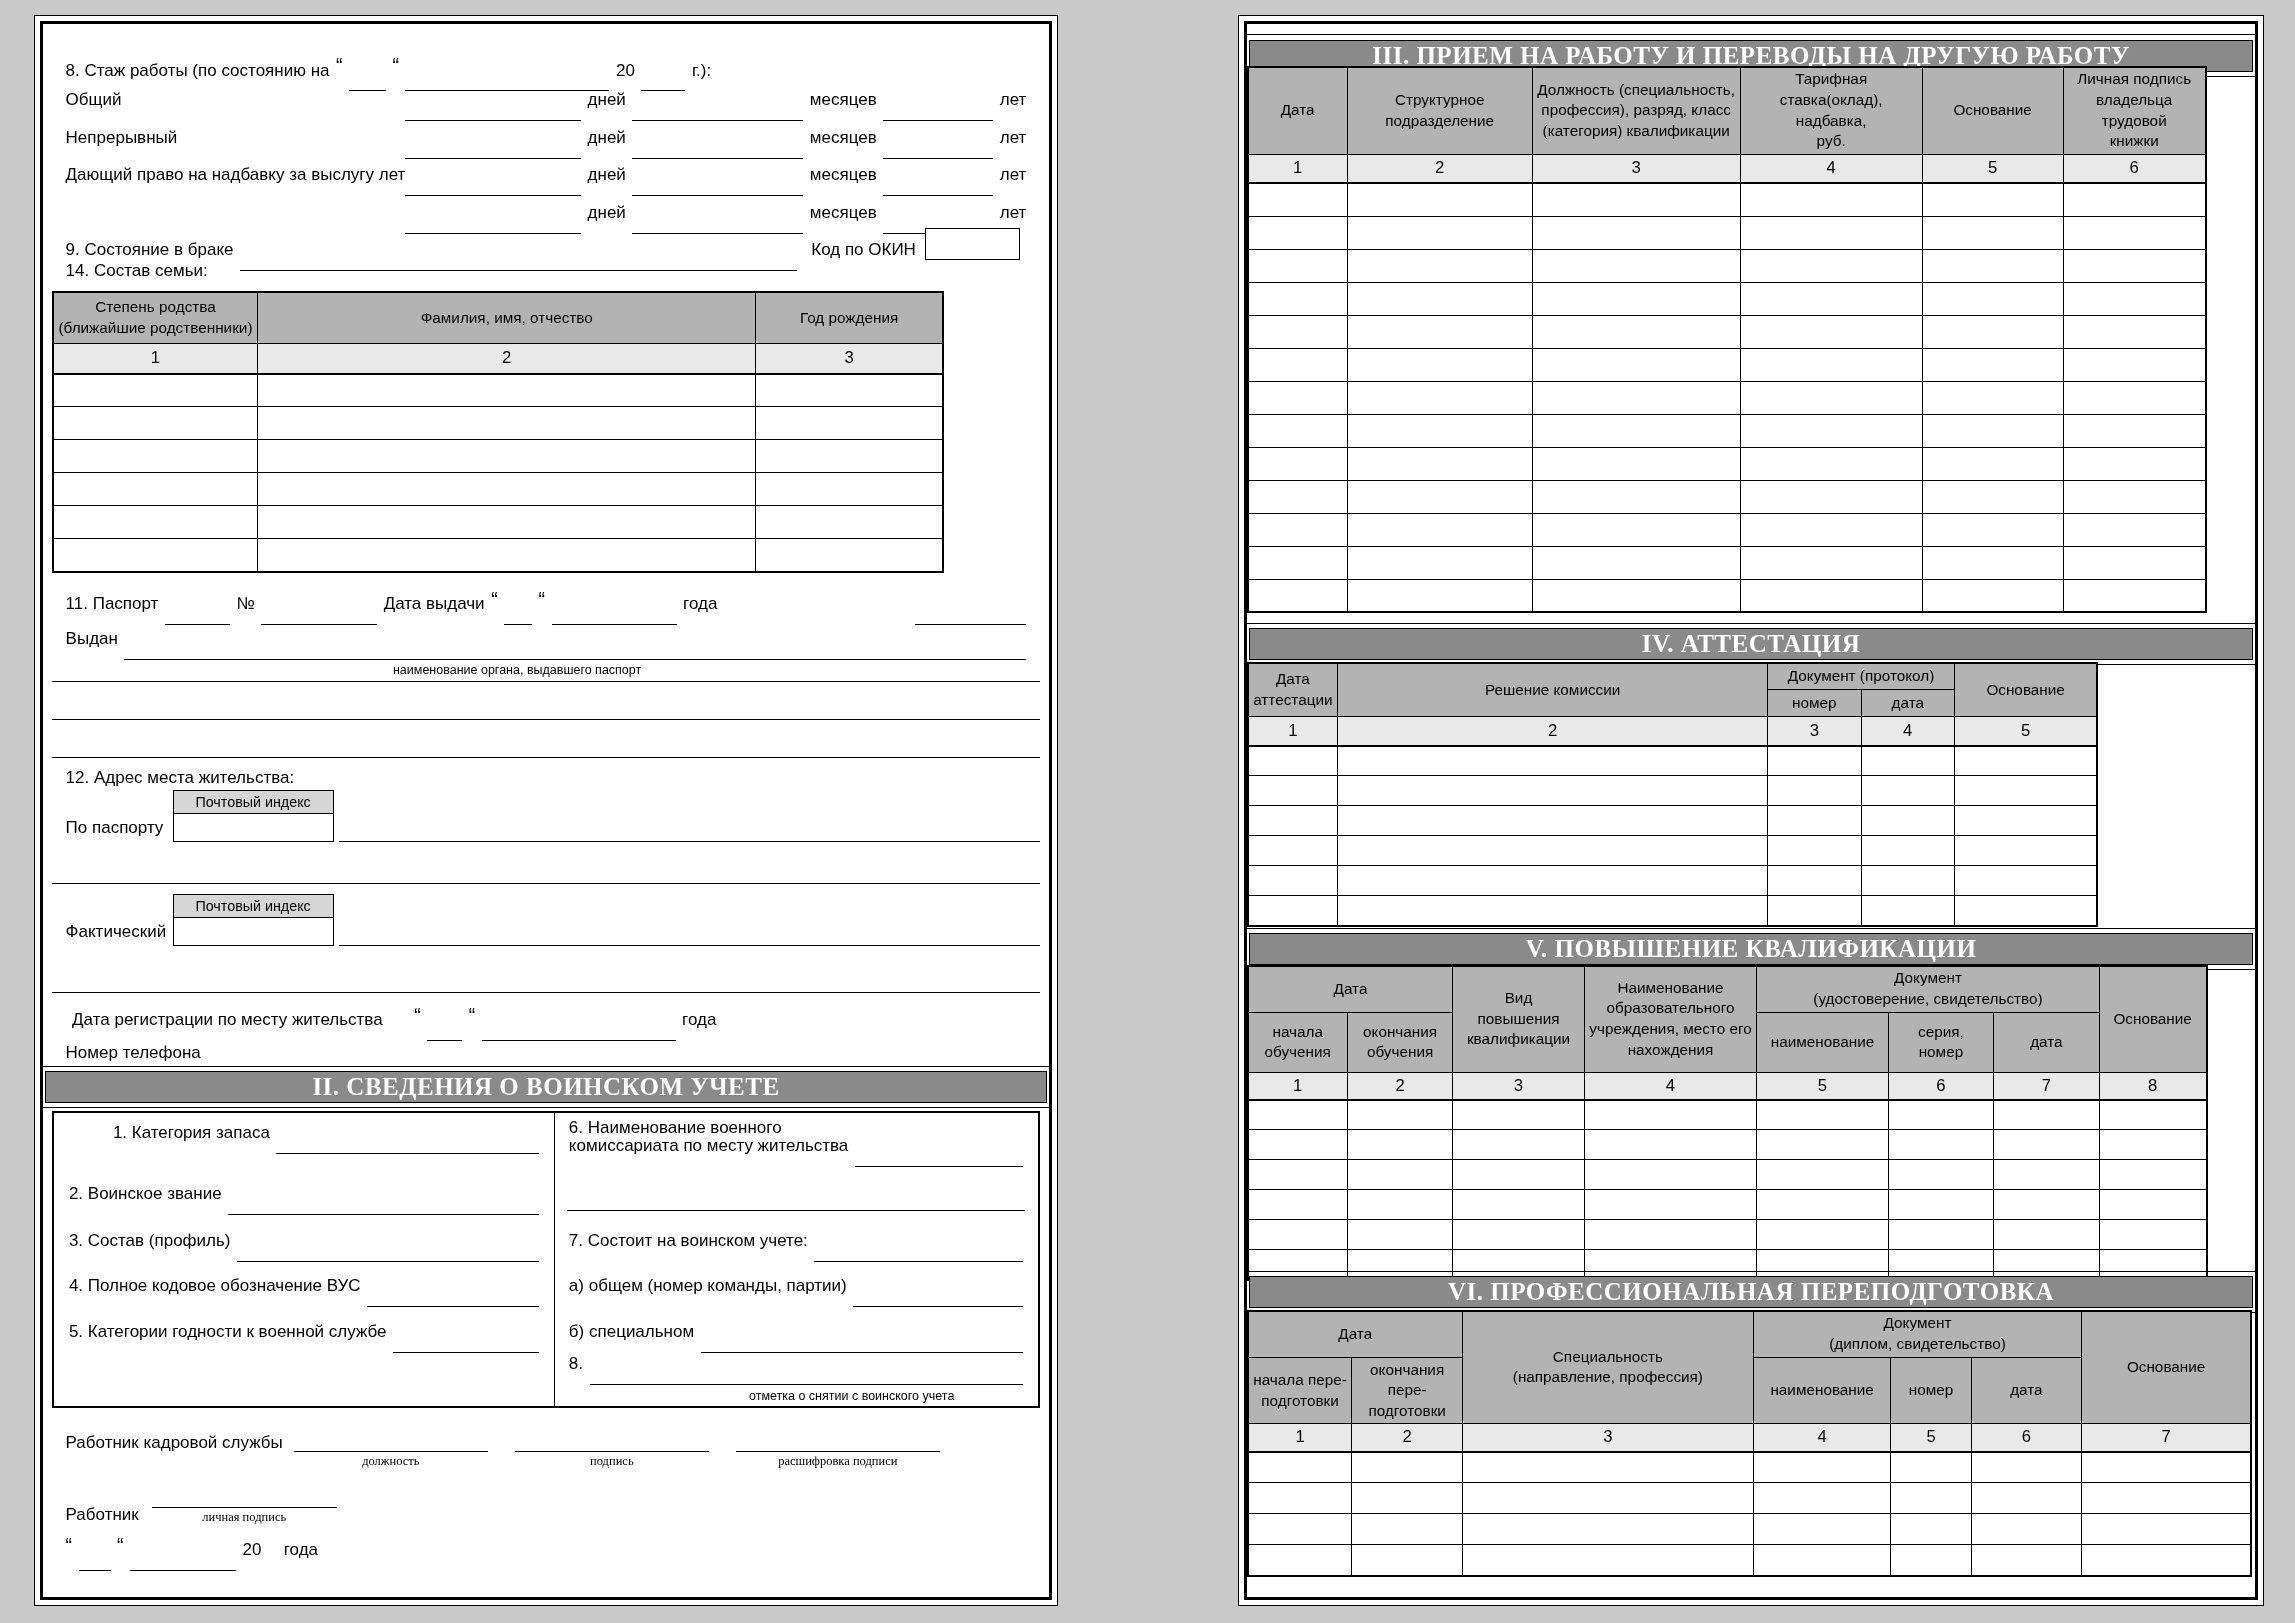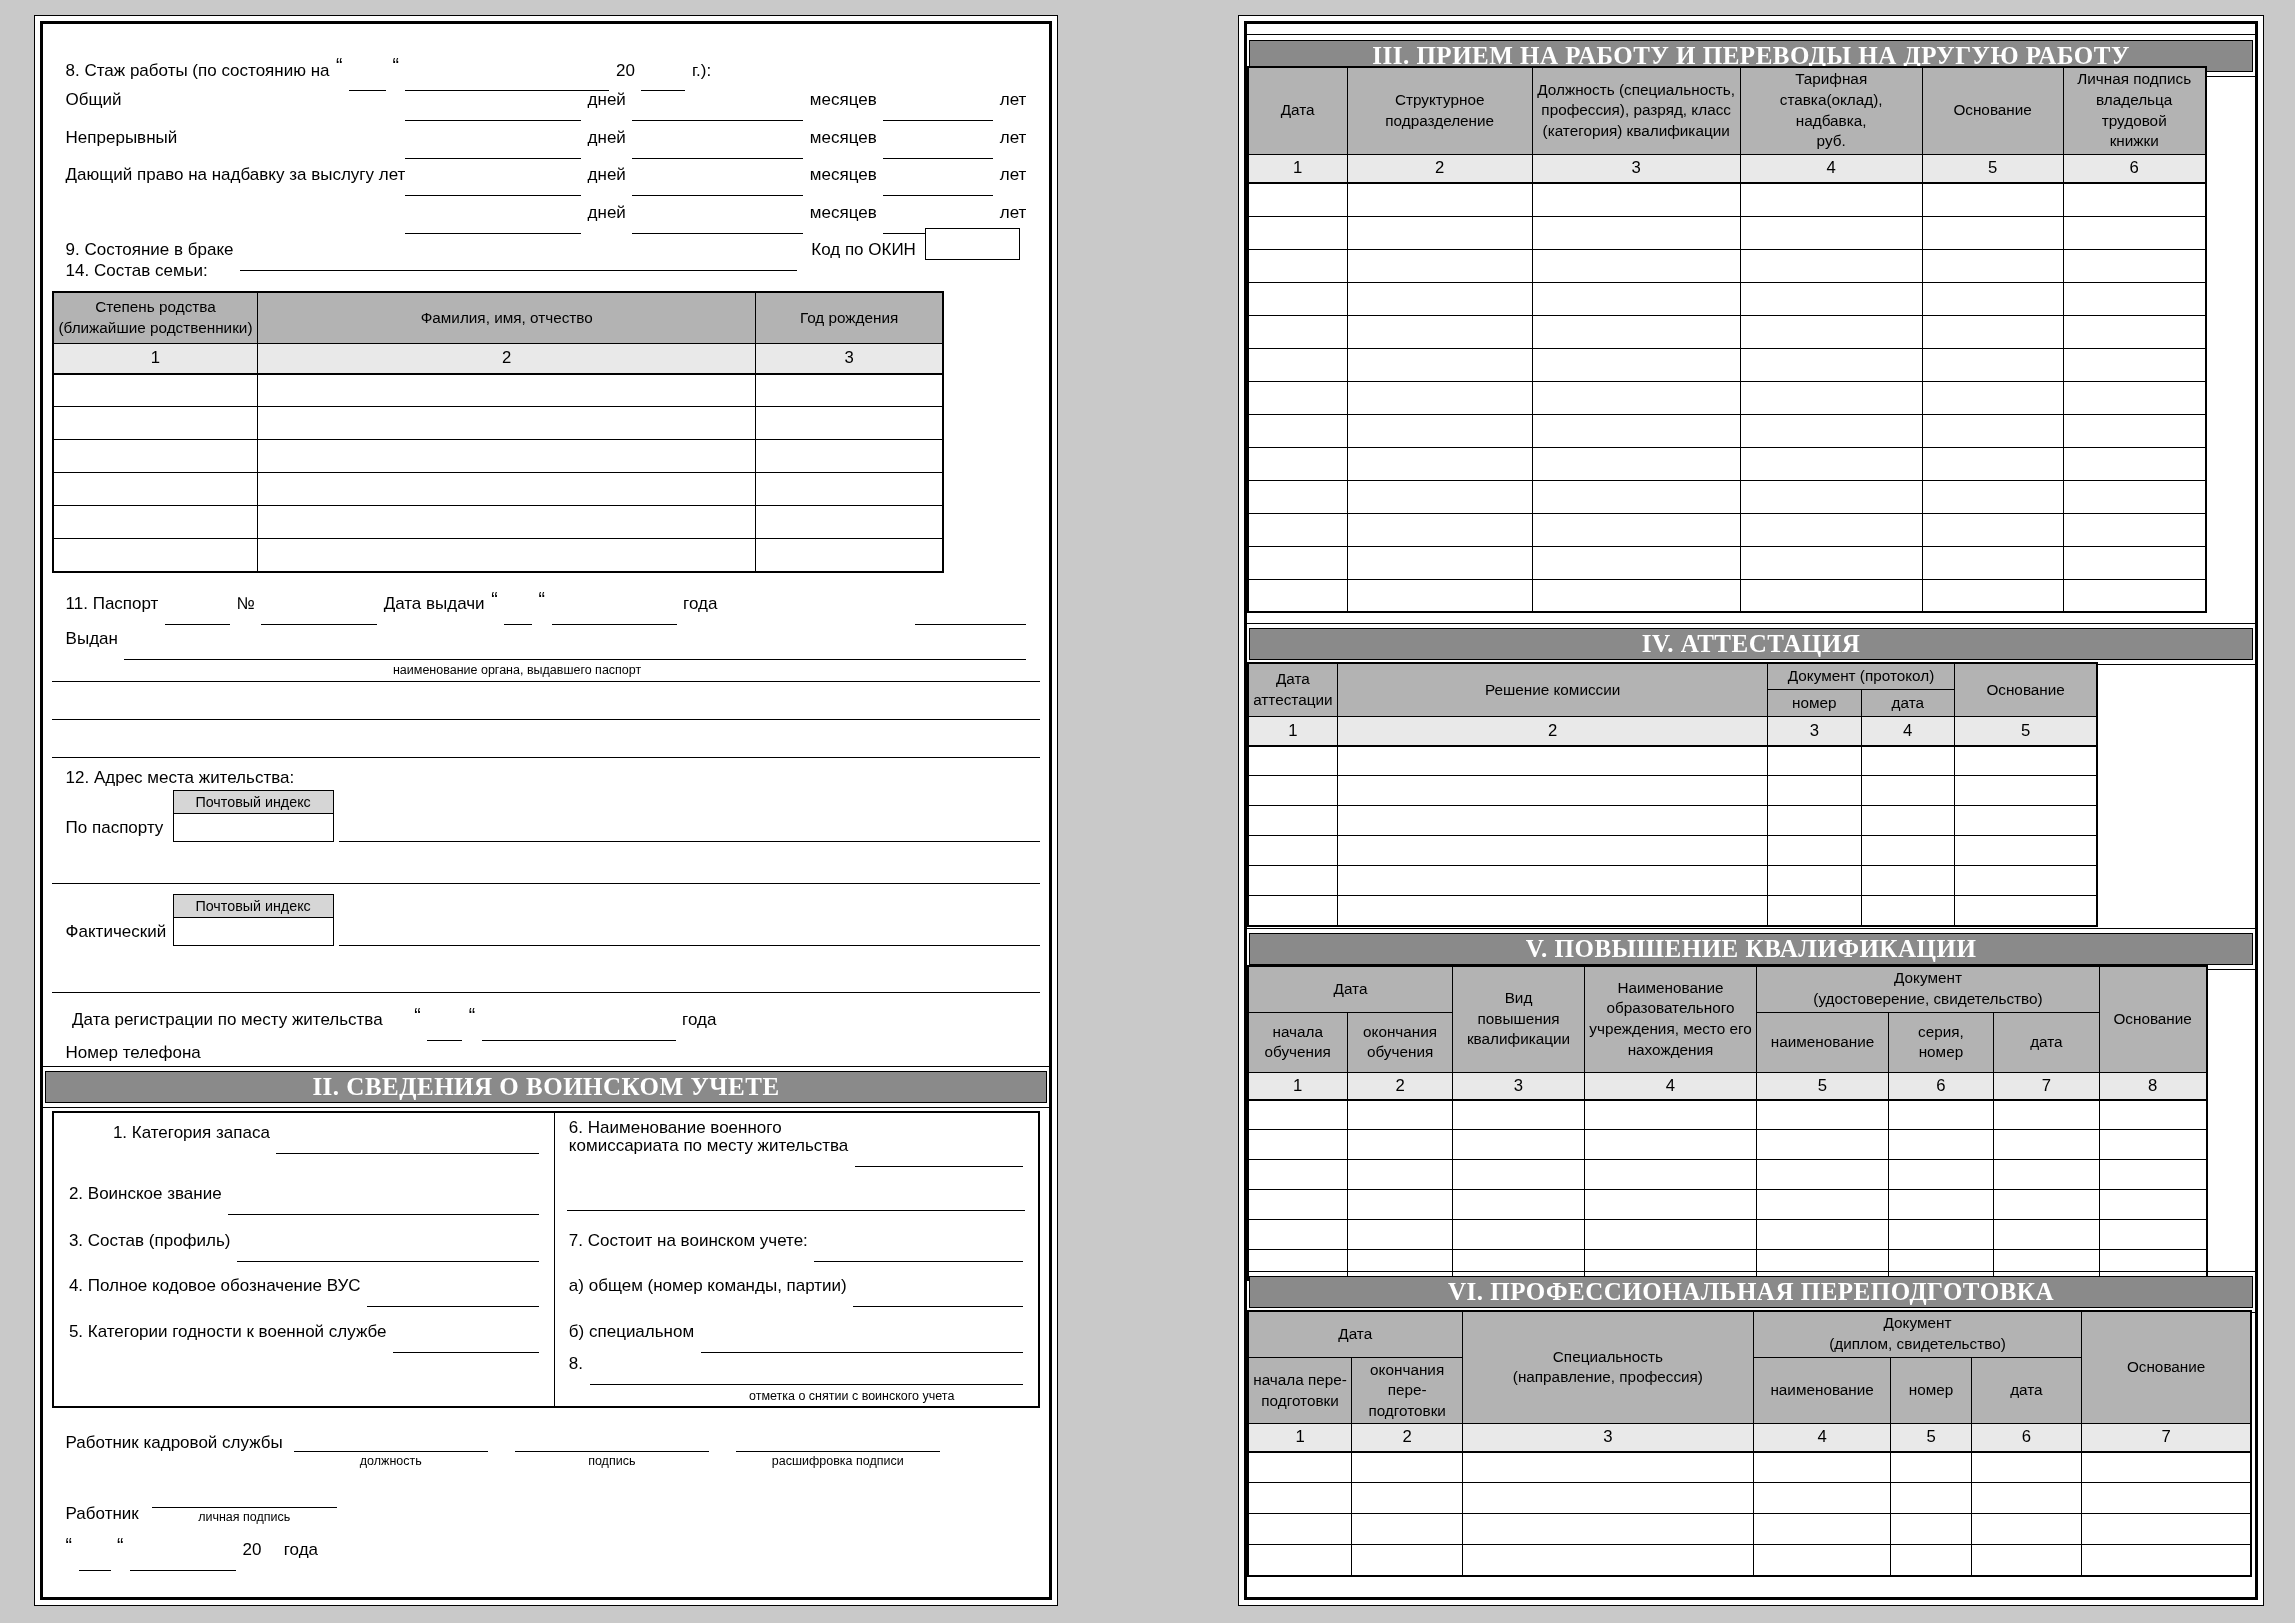--- a/index.html
+++ b/index.html
@@ -44,21 +44,21 @@
   .idxhead{border:1.9px solid #000;background:#d6d6d6;height:22px;line-height:22px;text-align:center;font-size:14.3px;}
   .idxbody{border:1.9px solid #000;border-top:none;background:#fff;height:27px;}
 
   .okin-box{position:absolute;border:1.9px solid #000;background:#fff;}
 
   .mil{position:absolute;border:2.3px solid #000;}
   .mil-l{position:absolute;top:0;bottom:0;left:0;width:50.8%;border-right:1.4px solid #000;}
   .mil-r{position:absolute;top:0;bottom:0;left:50.8%;right:0;}
   .mil .row{left:15px;right:15px;}
 
-  .sig{display:inline-flex;flex-direction:column;align-items:center;}
+  .sig{display:inline-flex;flex-direction:column;align-items:center;font-family:Liberation Serif, serif;}
   .sig .sul{width:100%;border-bottom:1.9px solid #000;height:18.5px;}
   .sig .cap{margin-top:1.9px;}
 </style>
 </head>
 <body>
 
 <div class="page" id="pageL">
  <div class="inner">
 
   <div class="row" style="top:30.5px;left:23px;right:23px;">

